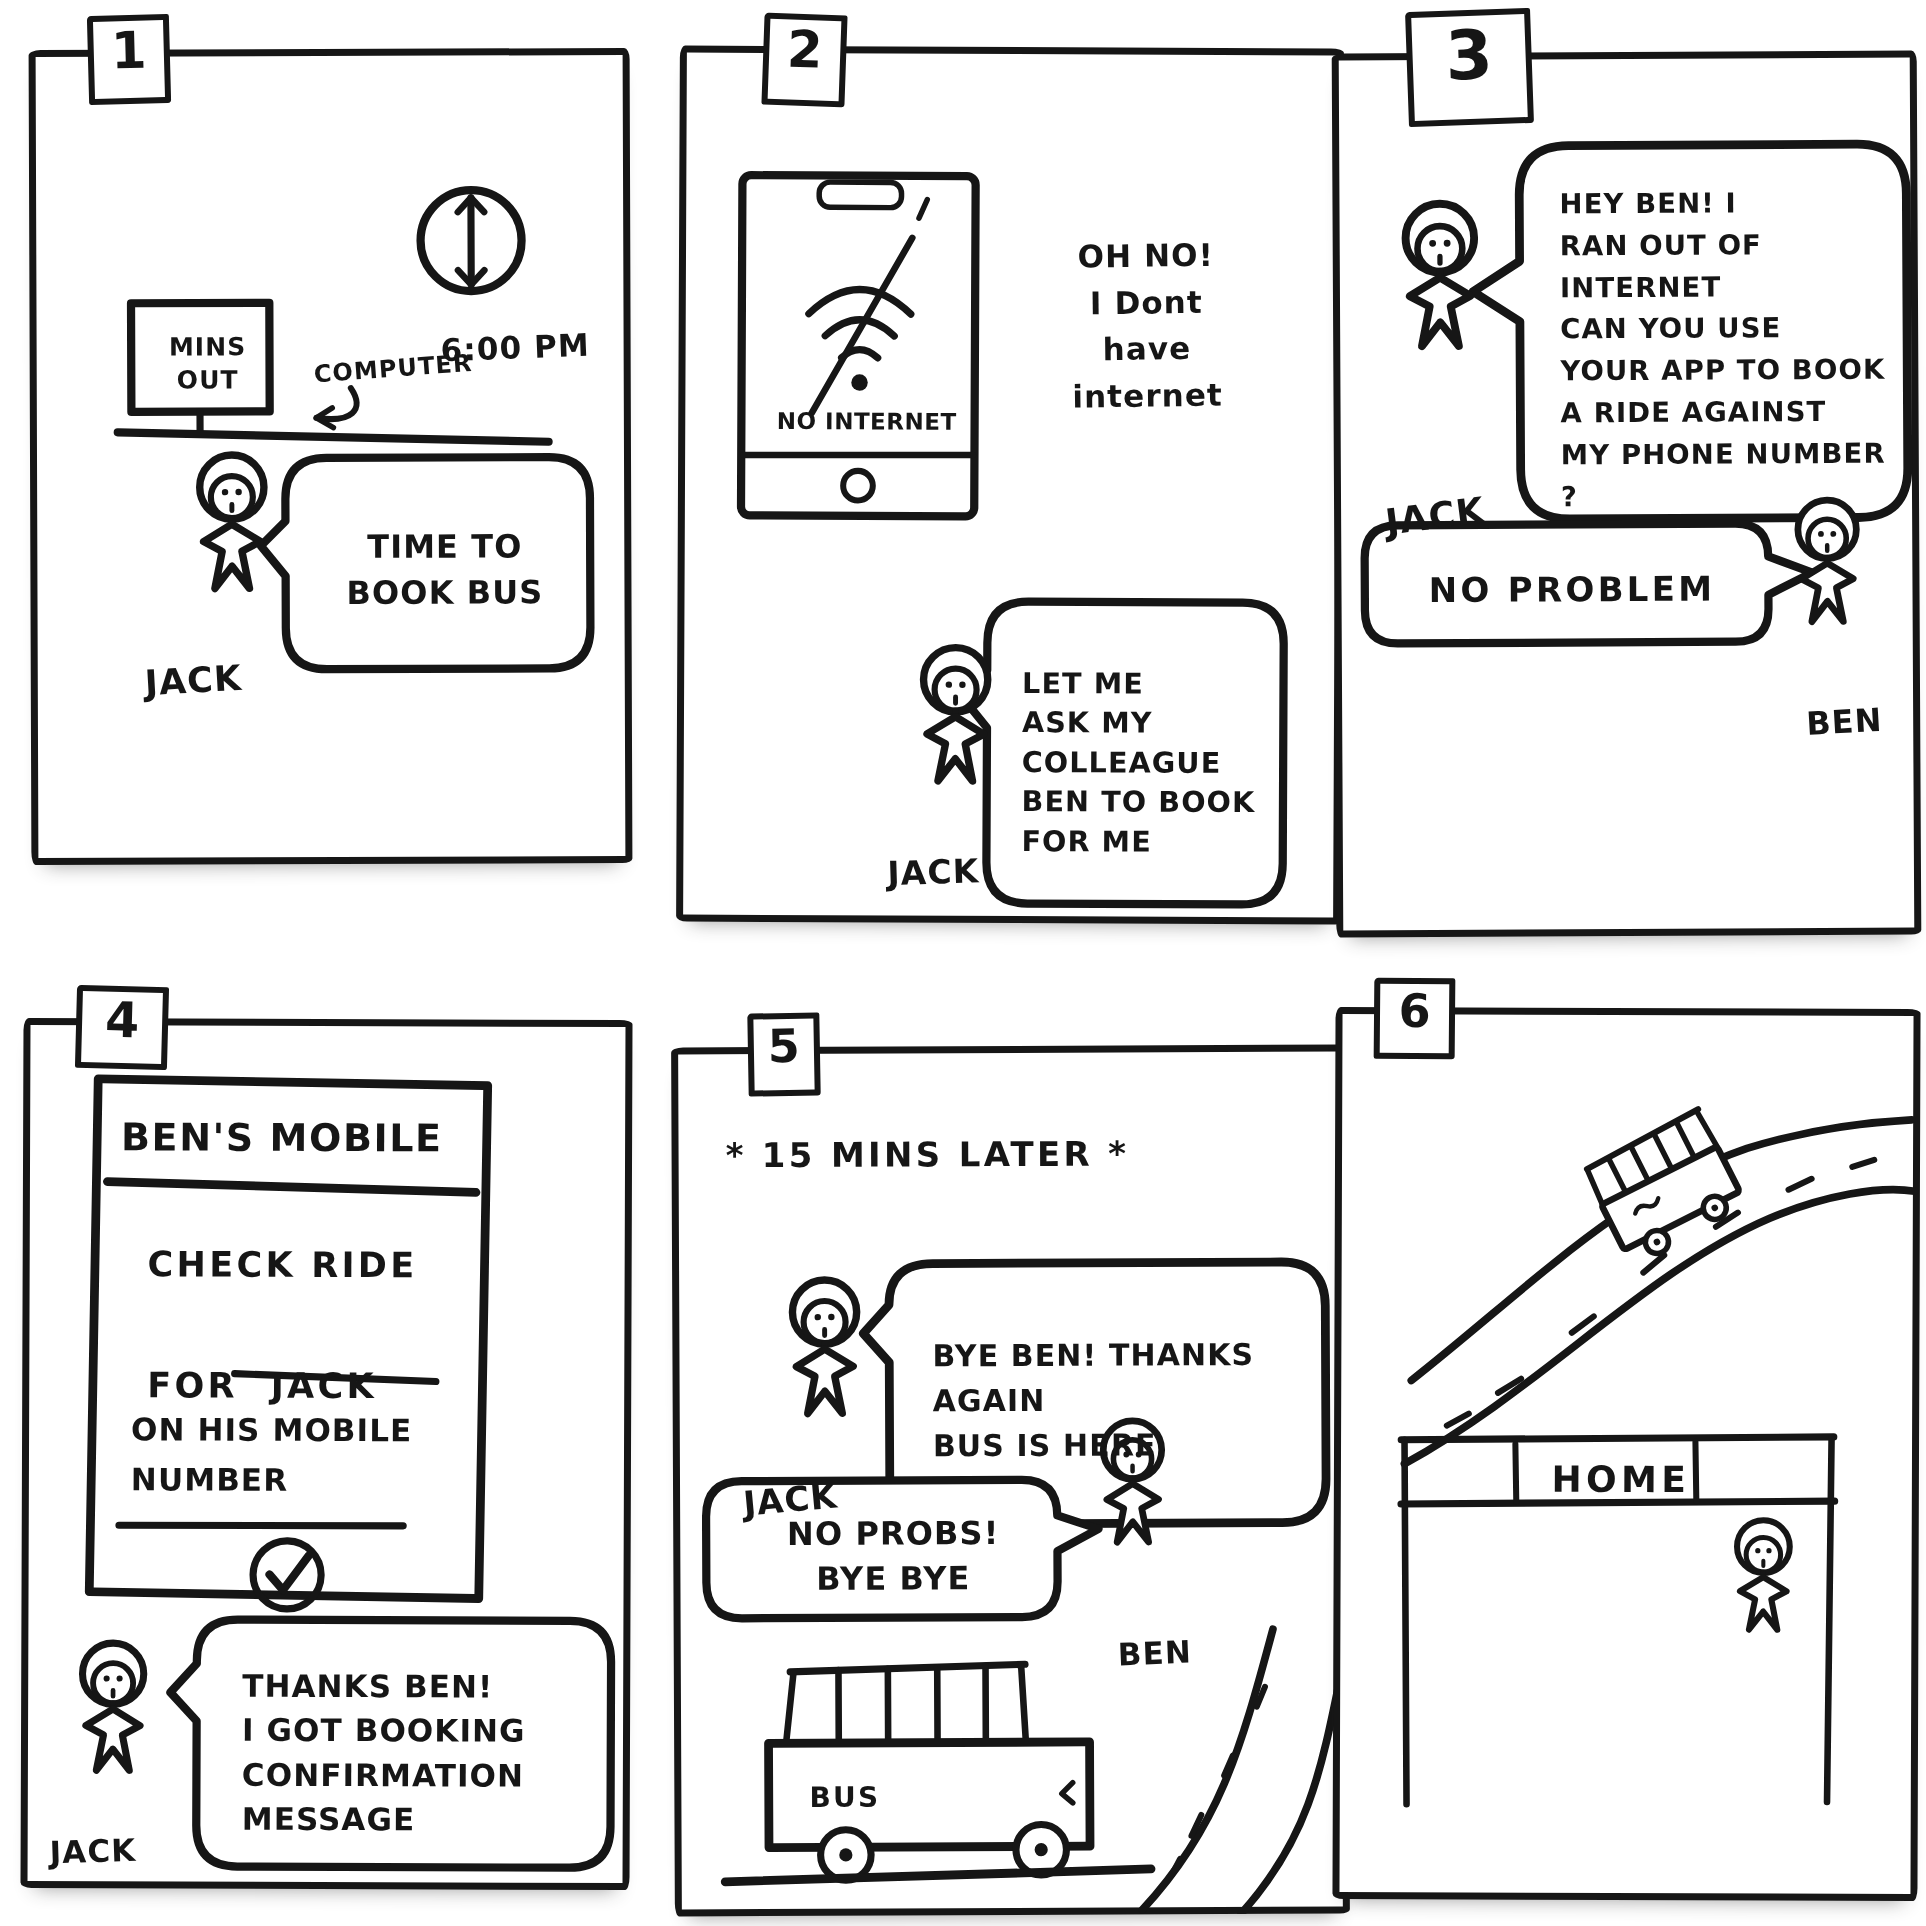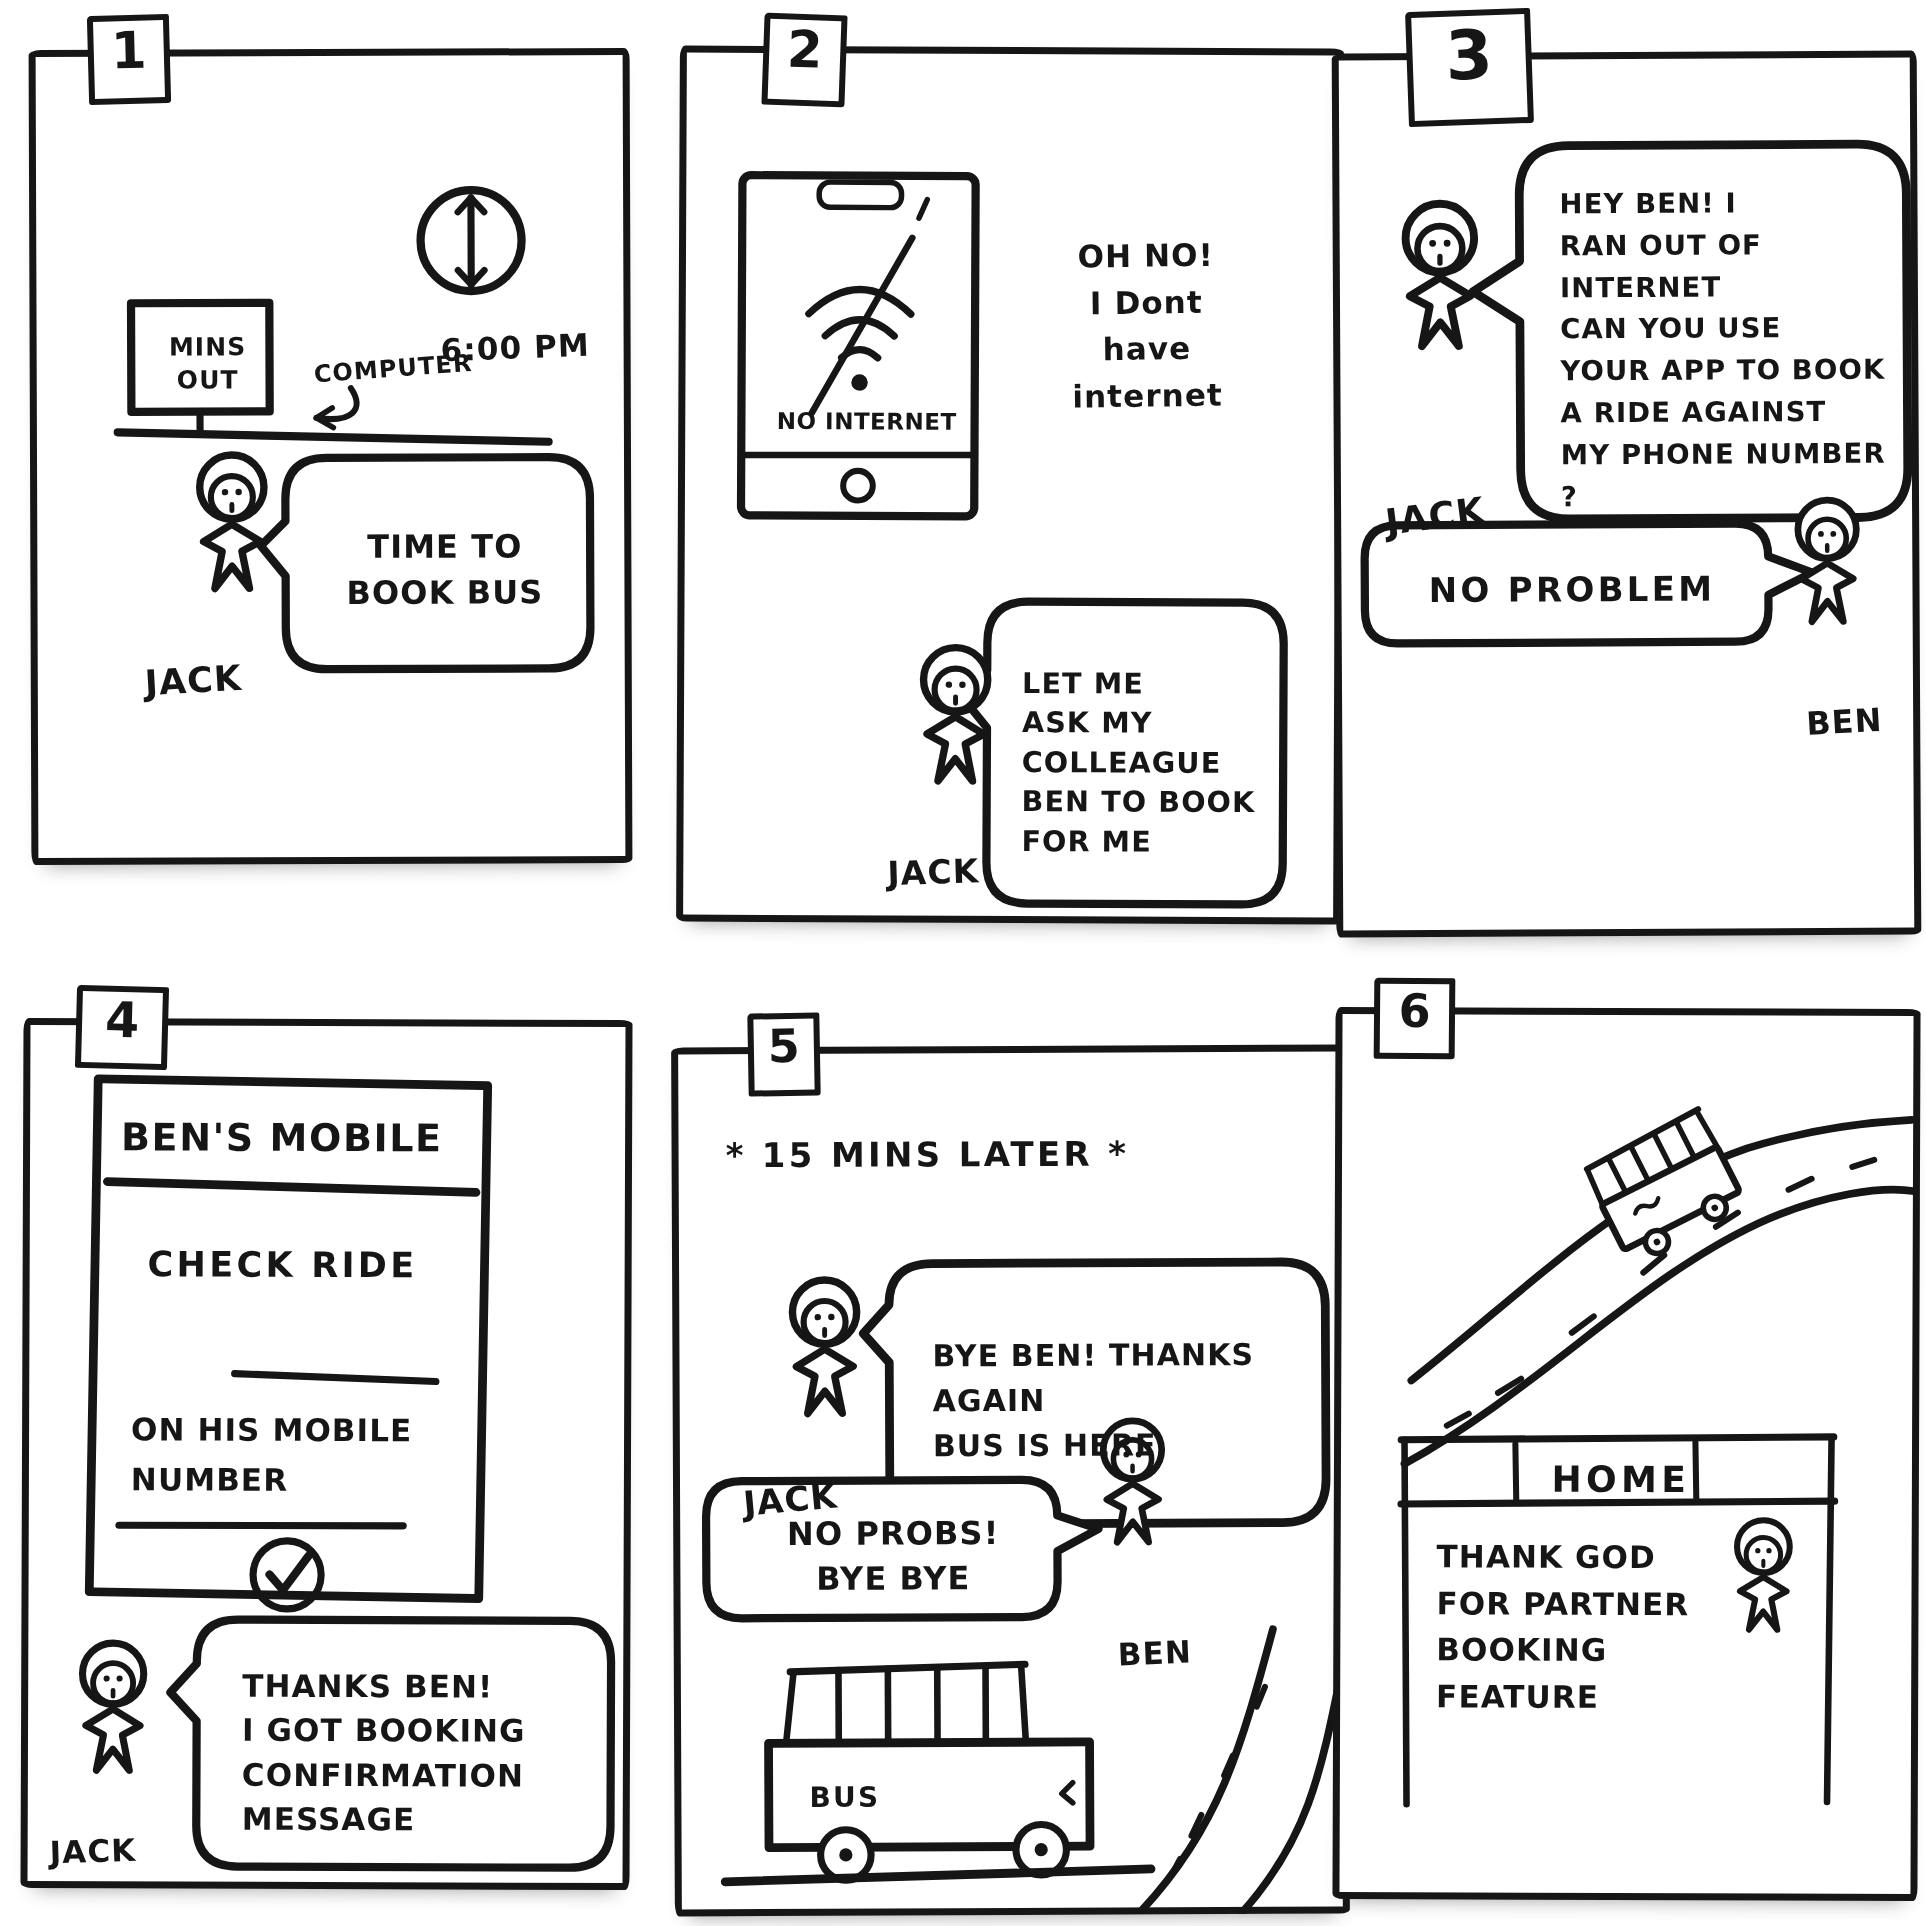--- a/index.html
+++ b/index.html
@@ -131,20 +131,23 @@
         <g>
           <circle cx="490" cy="1013" r="62" class="ink" stroke-width="13"></circle>
           <path d="M458,1013 L483,1041 L529,977" class="ink" stroke-width="15"></path>
         </g>
       </g>
       <path d="M395,1095 H1000 Q1075,1095 1075,1170 V1470 Q1075,1545 1000,1545 H395 Q320,1545 320,1470 V1280 L272,1228 L320,1175 V1170 Q320,1095 395,1095 Z" class="inkf" stroke-width="15"></path>
       <use href="#sym-person" x="60" y="1130" width="215" height="322"></use>
     </svg>
     <div class="txt" style="left:91px;top:85px;width:362px;font-size:38px;letter-spacing:1.6px">BEN'S MOBILE</div>
     <div class="txt" style="left:118px;top:214px;width:286px;font-size:35px;letter-spacing:3.3px">CHECK RIDE</div>
+    <div class="txt" style="left:118px;top:284px;width:340px;font-size:35px;letter-spacing:3.3px">
+      <span>FOR</span><span style="display:inline-block;width:33px"></span><span>JACK</span>
+    </div>
     <div class="txt" style="left:102px;top:380px;width:318px;font-size:31px;line-height:1.6">ON HIS MOBILE
 NUMBER</div>
     <div class="txt lft" style="left:214px;top:618px;width:357px;height:217px;font-size:31px;line-height:1.42">THANKS BEN!
 I GOT BOOKING
 CONFIRMATION
 MESSAGE</div>
     <div class="txt" style="left:22px;top:803px;width:137px;font-size:31px;transform:rotate(-2deg)">JACK</div>
   </div>
 
   <div class="panel r1" style="left:673px;top:1046px;width:675px;height:869px;transform:rotate(-0.25deg)">
@@ -203,24 +206,20 @@
       <g>
         <path d="M122,788 L910,780" class="ink" stroke-width="13"></path>
         <path d="M122,905 L912,897" class="ink" stroke-width="13"></path>
         <path d="M128,788 L134,1452" class="ink" stroke-width="12"></path>
         <path d="M906,782 L900,1445" class="ink" stroke-width="12"></path>
         <path d="M330,795 L332,900 M658,790 L660,898" class="ink" stroke-width="11"></path>
       </g>
       <use href="#sym-person" x="690" y="925" width="185" height="277"></use>
     </svg>
     <div class="txt ctr" style="left:191px;top:438px;width:178px;height:55px;font-size:36px;letter-spacing:4.4px">HOME</div>
-    <div class="txt" style="left:96px;top:519px;width:286px;font-size:31px;line-height:1.5">THANK GOD
-FOR PARTNER
-BOOKING
-FEATURE</div>
   </div>
 
   <div class="tab" style="left:88px;top:15.4px;width:82px;height:89px;font-size:51px;transform:rotate(-1.5deg)">
     <span>1</span>
   </div>
   <div class="tab" style="left:763px;top:13.7px;width:83px;height:92px;font-size:51px;transform:rotate(2deg)">
     <span>2</span>
   </div>
   <div class="tab" style="left:1407px;top:10px;width:125px;height:115px;font-size:68px;transform:rotate(-2deg)">
     <span>3</span>

